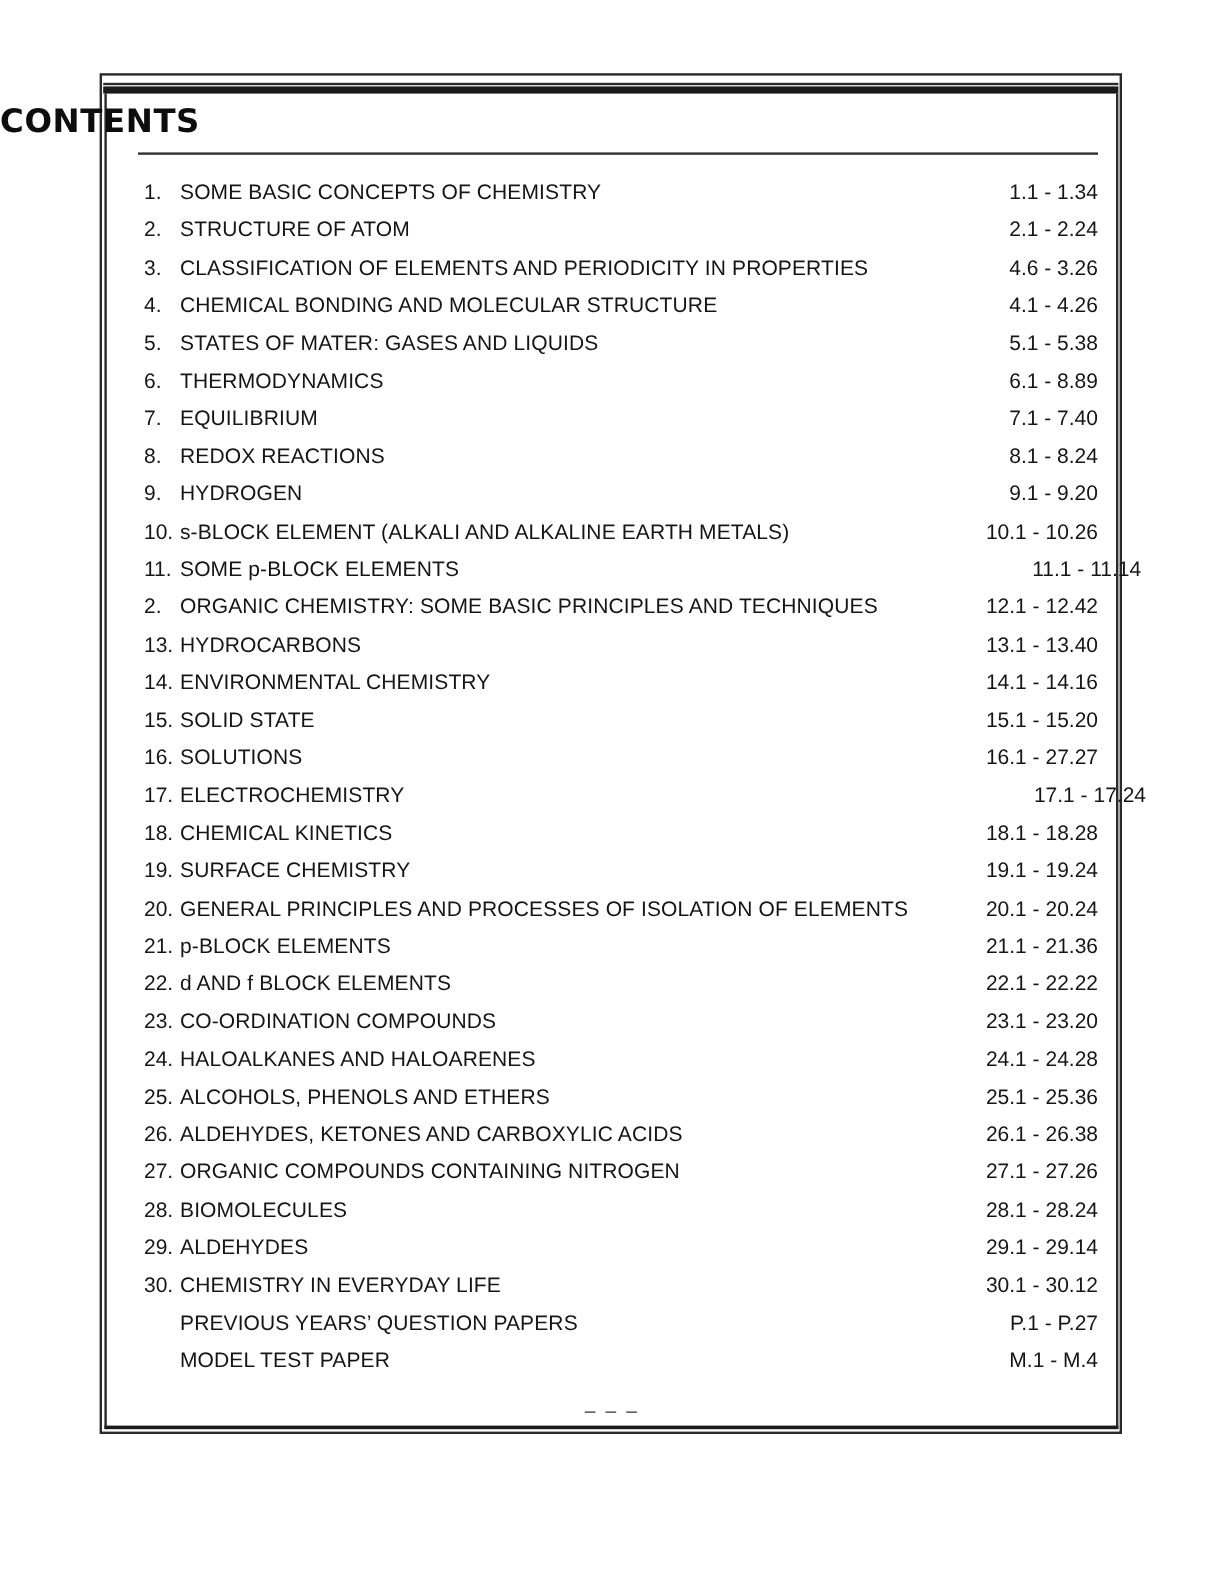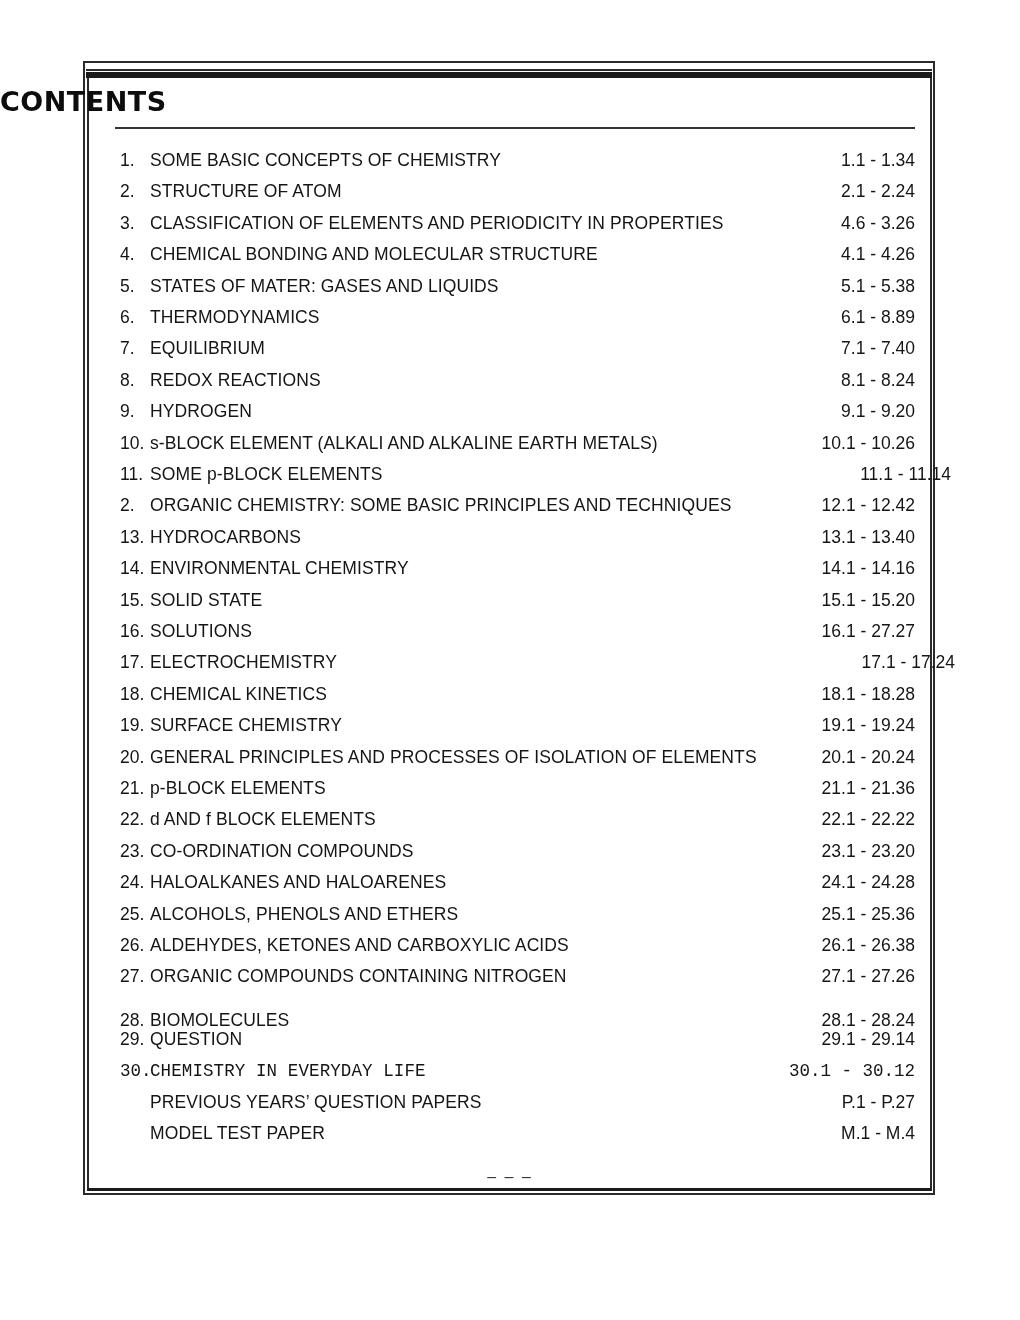--- a/index.html
+++ b/index.html
@@ -257,31 +257,31 @@
     <div class="toc-row" style="top: 785px;">
       <span class="toc-num">26.</span>
       <span class="toc-title">ALDEHYDES, KETONES AND CARBOXYLIC ACIDS</span>
       <span class="toc-pages">26.1 - 26.38</span>
     </div>
     <div class="toc-row" style="top: 816.4px;">
       <span class="toc-num">27.</span>
       <span class="toc-title">ORGANIC COMPOUNDS CONTAINING NITROGEN</span>
       <span class="toc-pages">27.1 - 27.26</span>
     </div>
-    <div class="toc-row" style="top: 847.8px; margin-top: 12px;">
+    <div class="toc-row" style="top: 847.8px;">
       <span class="toc-num">28.</span>
       <span class="toc-title">BIOMOLECULES</span>
       <span class="toc-pages">28.1 - 28.24</span>
     </div>
     <div class="toc-row" style="top: 879.2px;">
       <span class="toc-num">29.</span>
-      <span class="toc-title">QUESTION</span>
+      <span class="toc-title">ALDEHYDES</span>
       <span class="toc-pages">29.1 - 29.14</span>
     </div>
-    <div class="toc-row" style="top: 910.6px; font-family: Liberation Mono, monospace;">
+    <div class="toc-row" style="top: 910.6px;">
       <span class="toc-num">30.</span>
       <span class="toc-title">CHEMISTRY IN EVERYDAY LIFE</span>
       <span class="toc-pages">30.1 - 30.12</span>
     </div>
     <div class="toc-row" style="top: 942px;">
       <span class="toc-num"></span>
       <span class="toc-title">PREVIOUS YEARS’ QUESTION PAPERS</span>
       <span class="toc-pages">P.1 - P.27</span>
     </div>
     <div class="toc-row" style="top: 973.4px;">

